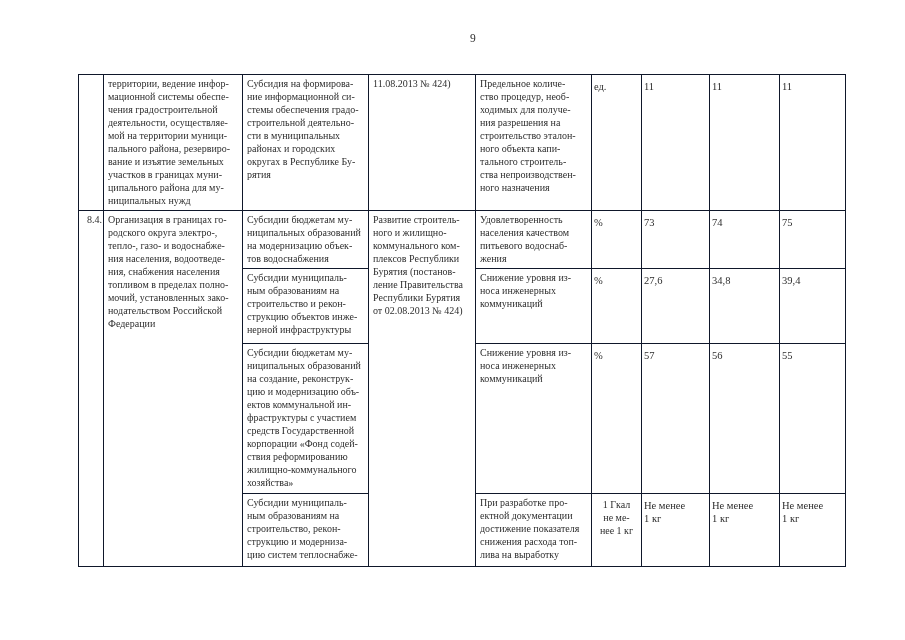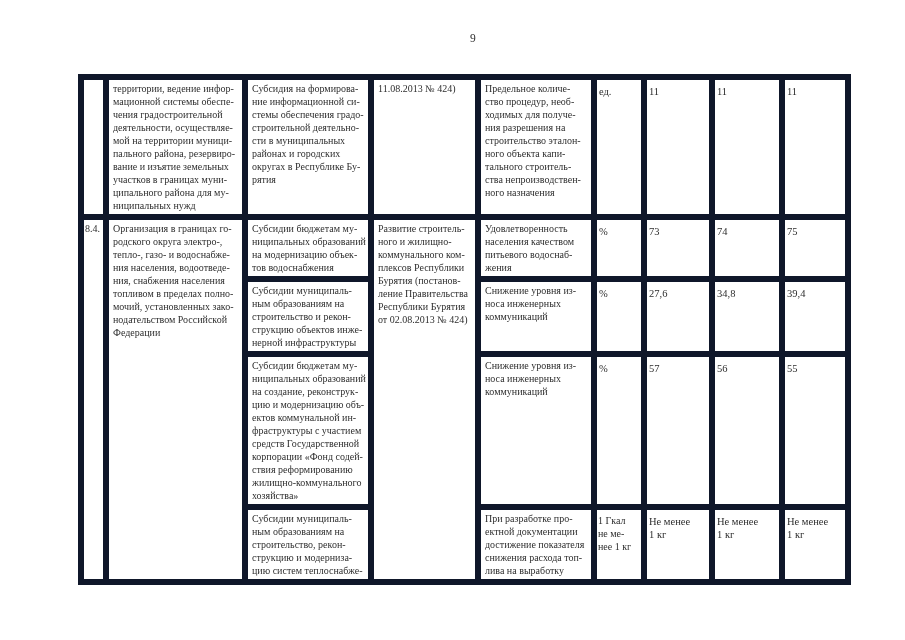--- a/index.html
+++ b/index.html
@@ -17,50 +17,51 @@
     font-size:11.5px;
   }
   table.doc{
     position:absolute;
     left:78px;top:74px;
     width:767px;
     border-collapse:collapse;
     table-layout:fixed;
   }
   table.doc td{
-    border:6px solid #0f172a;
+    border:1px solid #0f172a;
     vertical-align:top;
     overflow:hidden;
     background:#ffffff;
   }
   tr.h1{height:136px;}
   tr.h2{height:58px;}
   tr.h3{height:75px;}
   tr.h4{height:150px;}
   tr.h5{height:73px;}
   td.txt{
     white-space:pre;
     font-size:10px;
     line-height:13px;
     padding:2px 3px 2px 4px;
   }
   td.num{
     font-size:10px;
-    text-align:left;
+    text-align:right;
     padding:3px 1px 2px 1px;
   }
   td.val{
     white-space:pre-line;
     text-align:left;
     font-size:10.5px;
     line-height:13px;
     padding:5px 2px 2px 2px;
   }
   td.unitm{
     white-space:pre;
+    text-align:center;
     font-size:10px;
     line-height:13px;
     padding:4px 1px 2px 1px;
   }
 </style>
 </head>
 <body>
 
 <div class="page">
 

